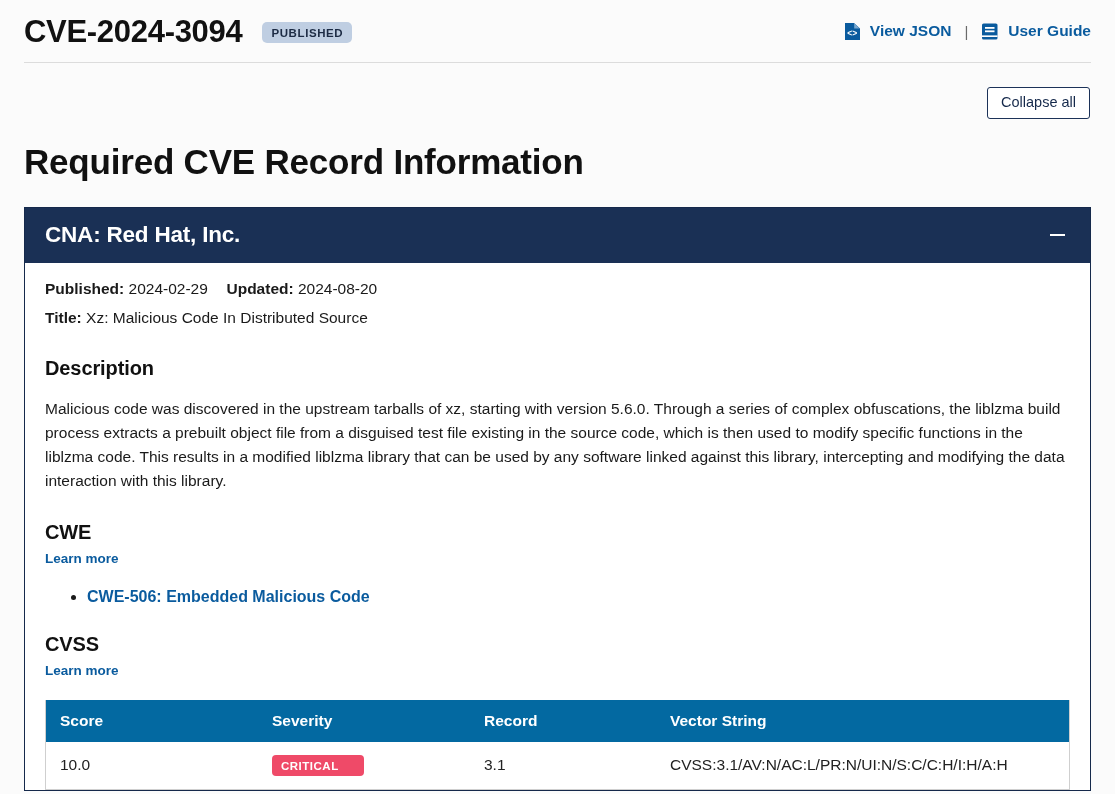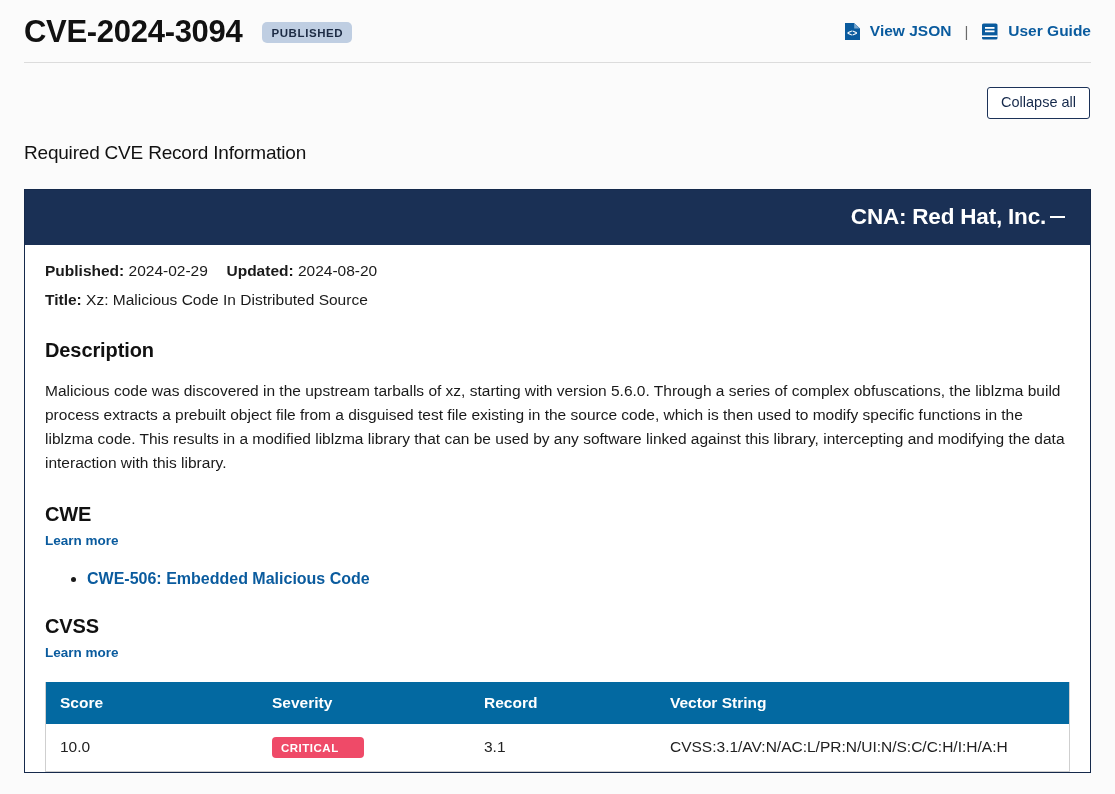--- a/index.html
+++ b/index.html
@@ -90,40 +90,40 @@
     font-size: 14.5px;
     font-weight: normal;
     padding: 7px 13px;
     border-radius: 3px;
     cursor: pointer;
     line-height: 1.1;
   }
 
   
   .section-title {
-    font-size: 19px;
-    font-weight: normal;
+    font-size: 35px;
+    font-weight: bold;
     color: #111;
     margin: 23px 0 0 24px;
     letter-spacing: -0.2px;
   }
 
   
   .panel {
     margin: 25px 24px 0 24px;
     border: 1px solid #15294b;
     background: #ffffff;
   }
   .panel-header {
     background: #1a3055;
     color: #ffffff;
     height: 55px;
     display: flex;
     align-items: center;
-    justify-content: flex-end;
+    justify-content: space-between;
     padding: 0 22px 0 20px;
     cursor: pointer;
   }
   .panel-title {
     font-size: 22.5px;
     font-weight: bold;
     letter-spacing: -0.2px;
   }
   .collapse-toggle {
     width: 22px;

